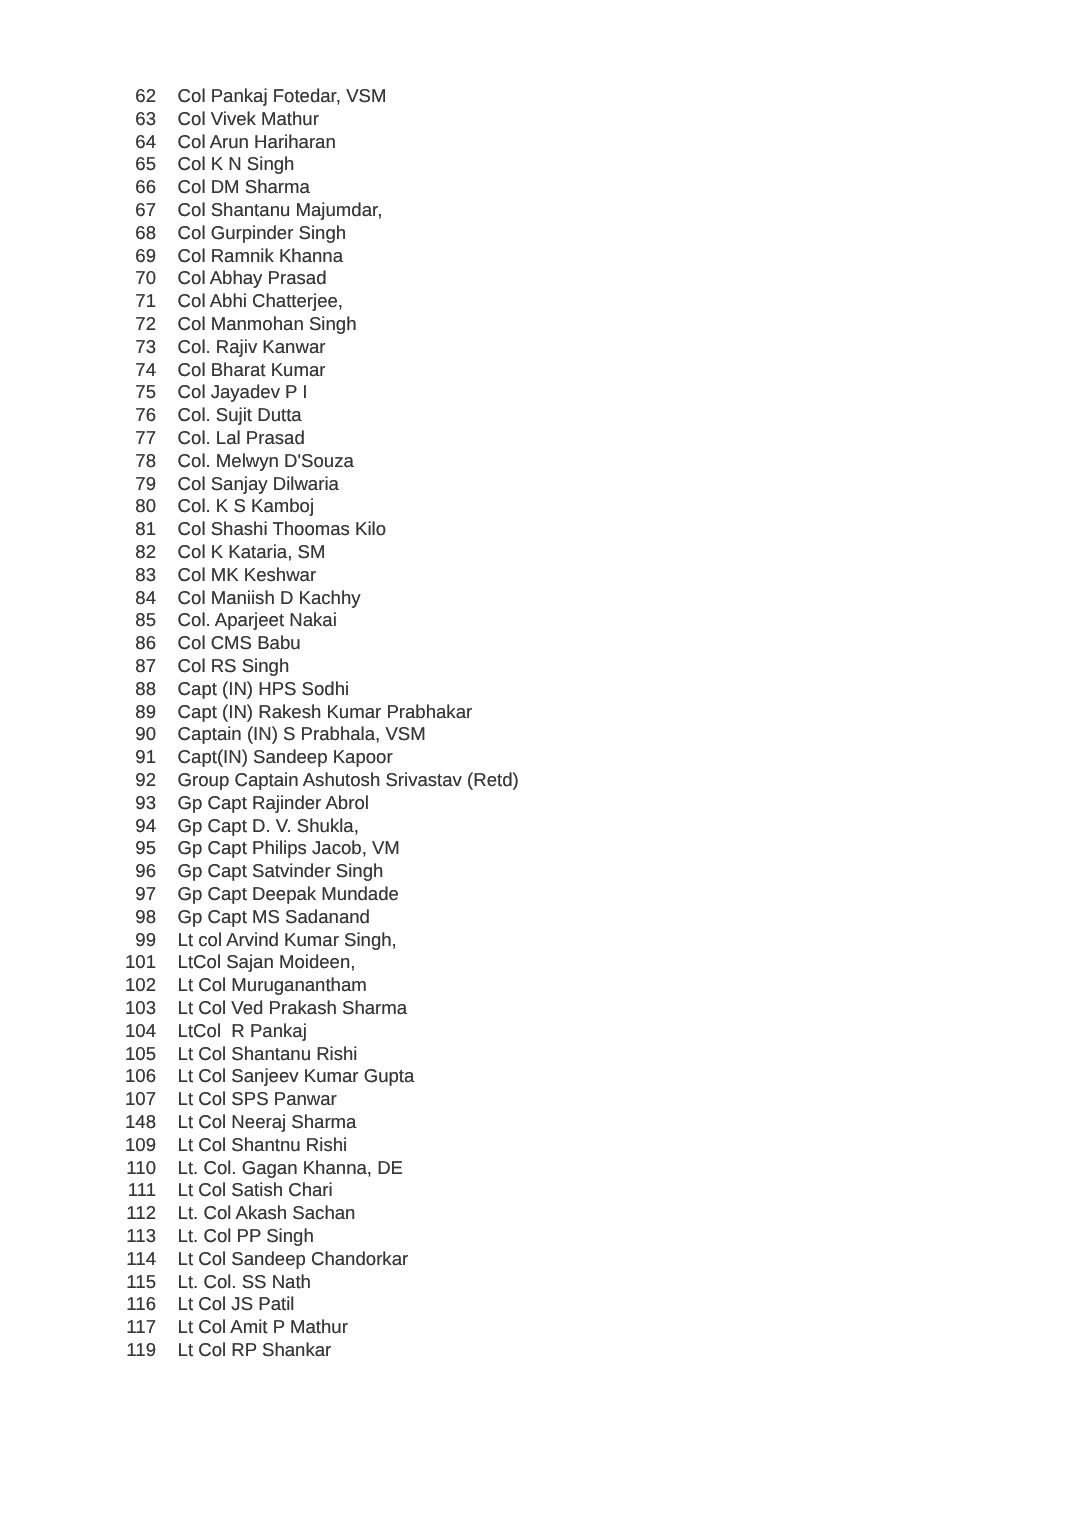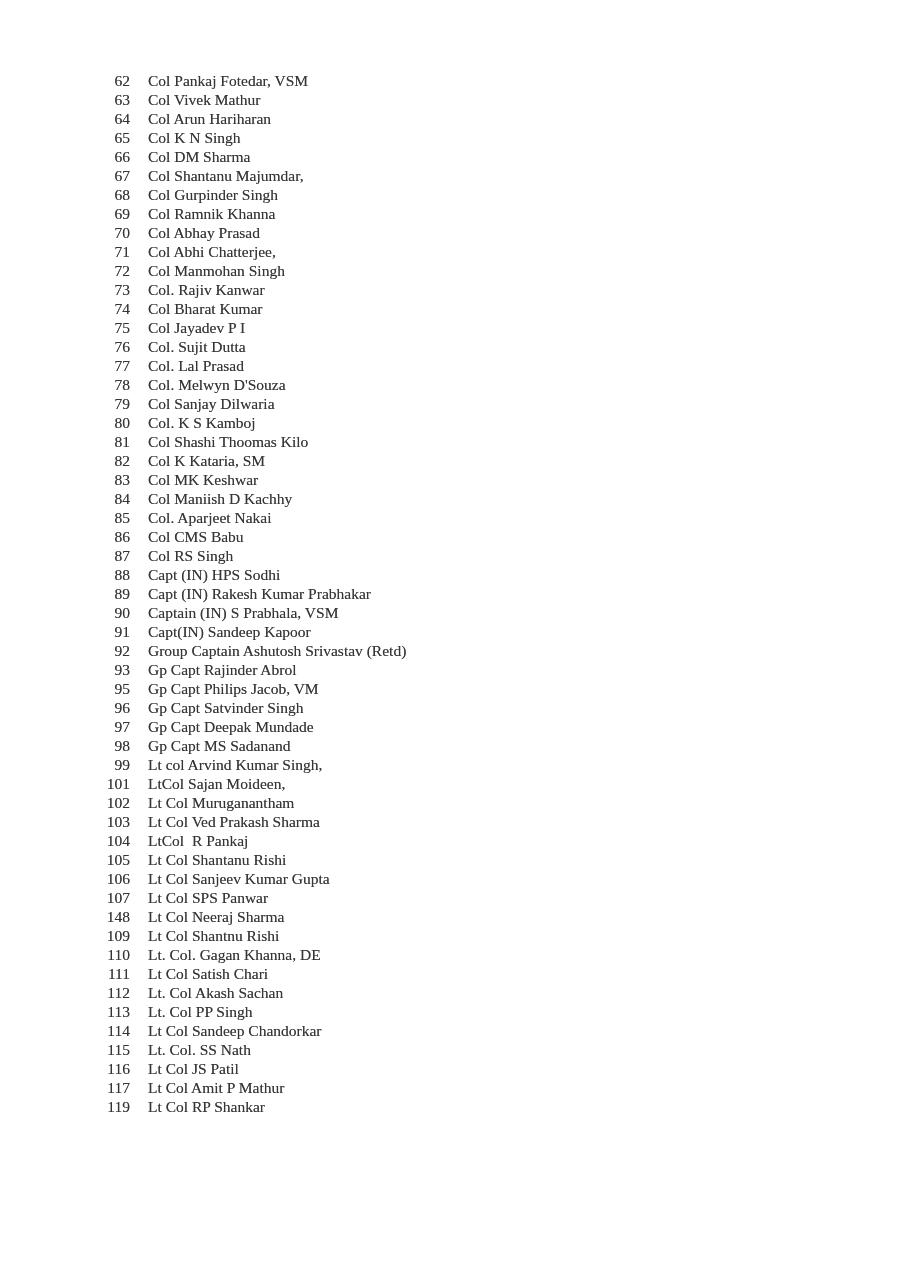--- a/index.html
+++ b/index.html
@@ -14,21 +14,20 @@
     overflow: hidden;
     font-family: "Liberation Sans", sans-serif;
   }
   .doc-page {
     position: absolute;
     top: 0;
     left: 0;
     width: 905px;
     height: 1280px;
     background: #ffffff;
-    font-family: Liberation Serif, serif;
   }
   .officer-list {
     position: absolute;
     top: 71px;
     left: 0;
     width: 905px;
   }
   .row {
     display: flex;
     height: 19px;
@@ -205,20 +204,24 @@
   <div class="row">
     <span class="num">92</span>
     <span class="name">Group Captain Ashutosh Srivastav (Retd)</span>
   </div>
 
   <div class="row">
     <span class="num">93</span>
     <span class="name">Gp Capt Rajinder Abrol</span>
   </div>
 
+  <div class="row">
+    <span class="num">94</span>
+    <span class="name">Gp Capt D. V. Shukla,</span>
+  </div>
 
   <div class="row">
     <span class="num">95</span>
     <span class="name">Gp Capt Philips Jacob, VM</span>
   </div>
 
   <div class="row">
     <span class="num">96</span>
     <span class="name">Gp Capt Satvinder Singh</span>
   </div>

